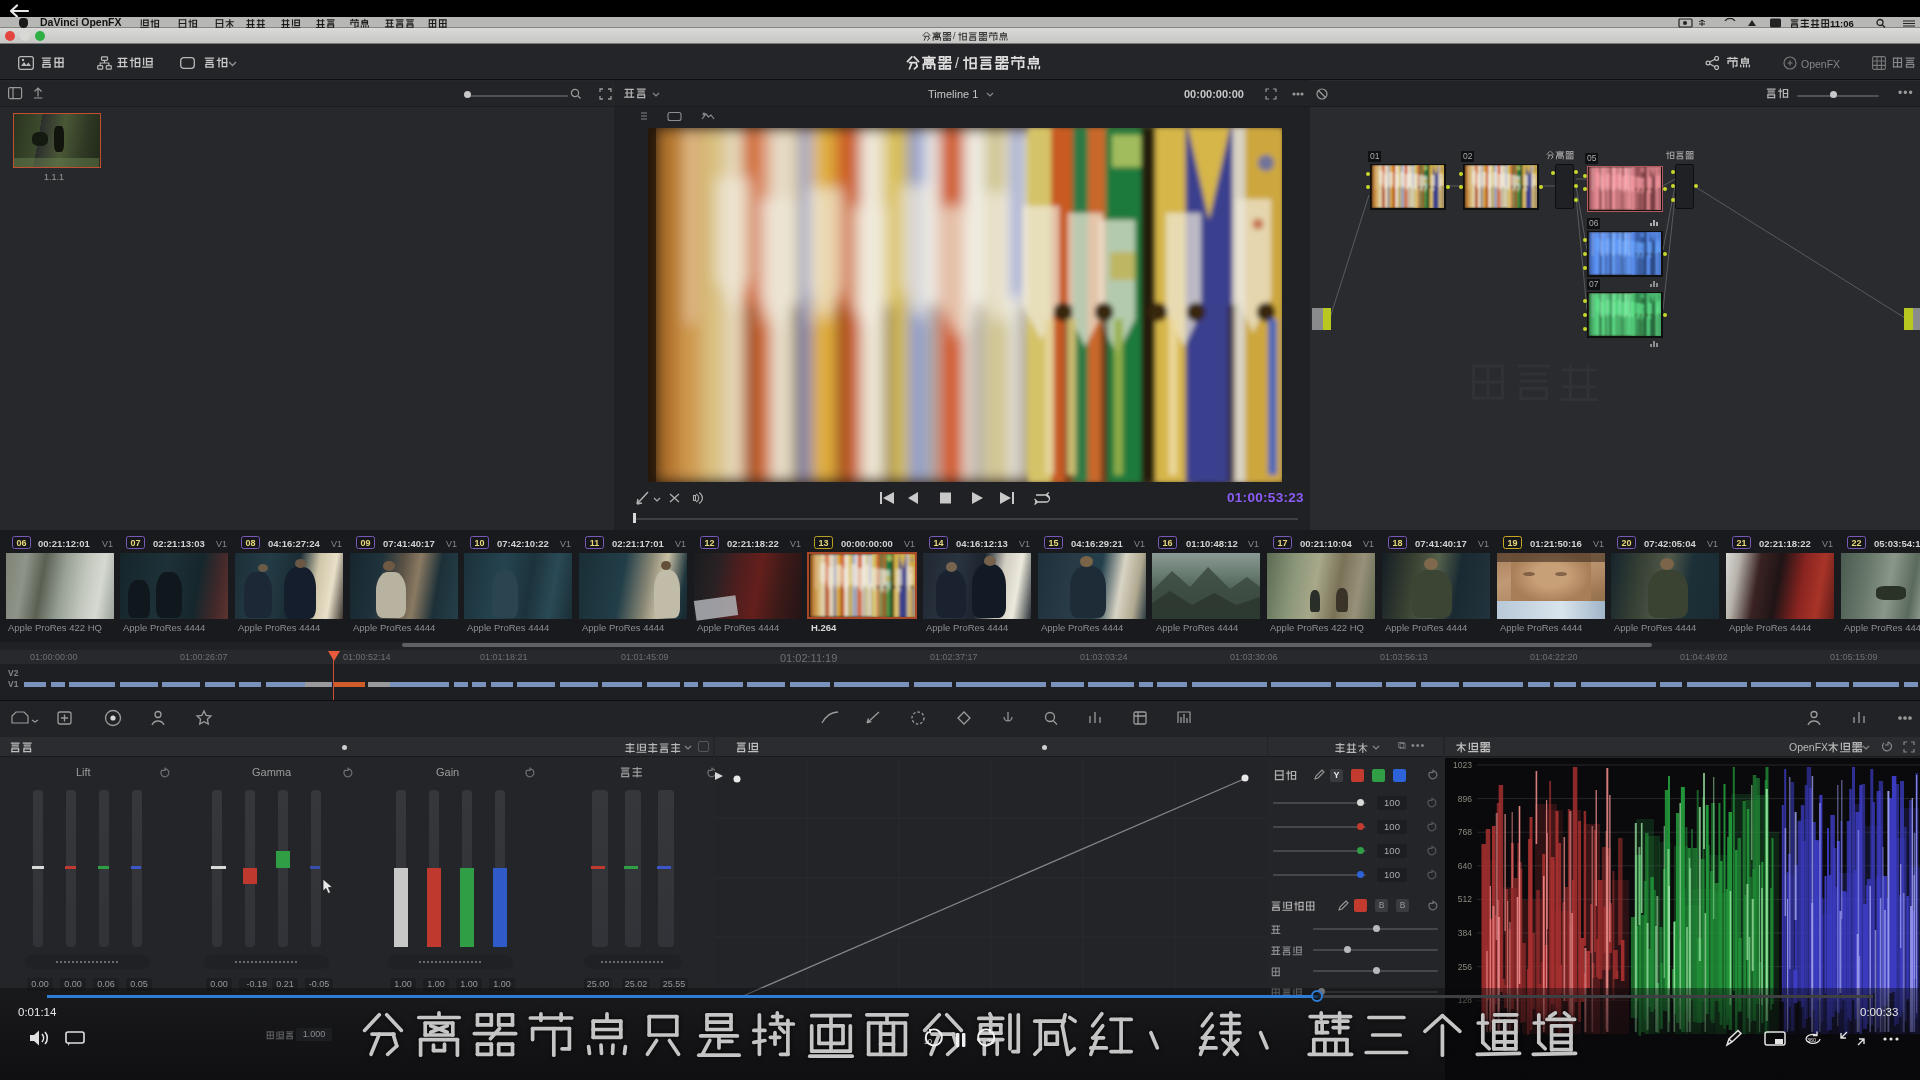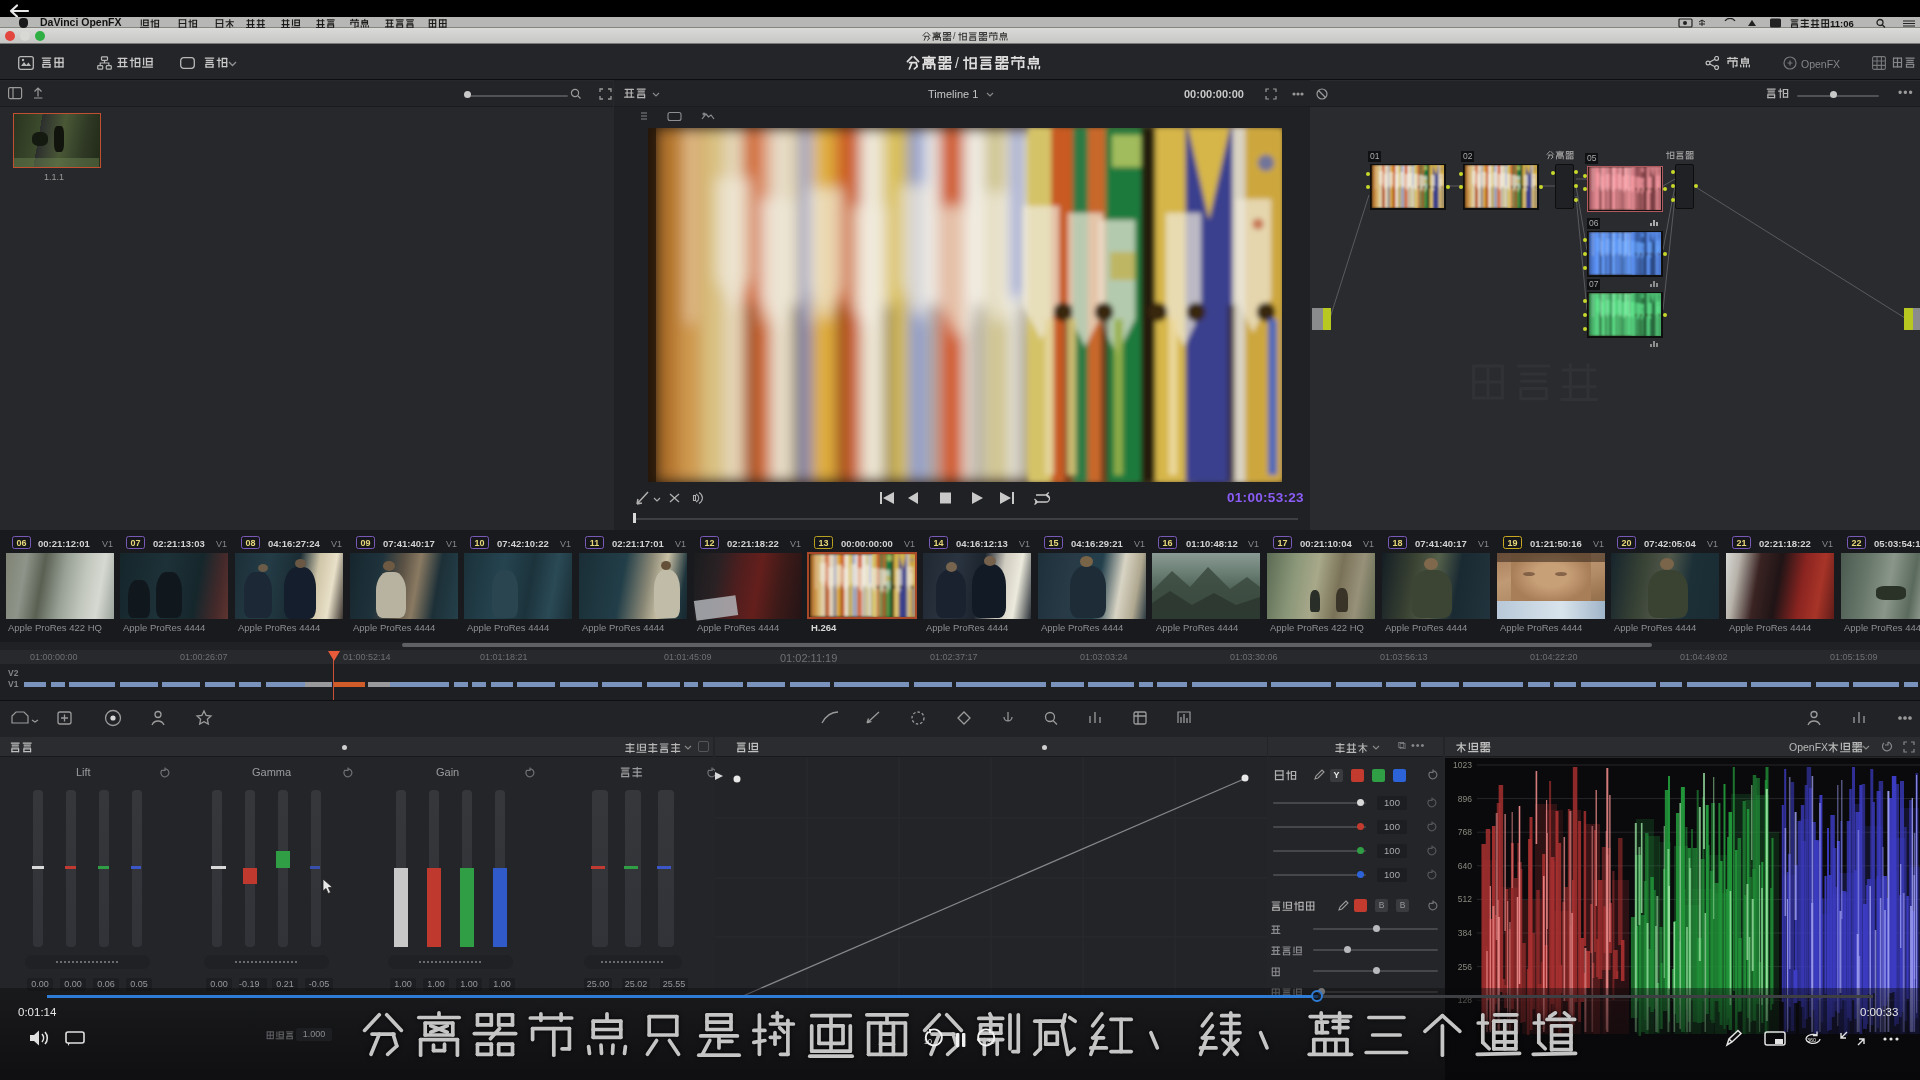--- a/index.html
+++ b/index.html
@@ -1906,21 +1906,21 @@
 <svg class="abs" style="left:1152px;top:553px" width="108" height="66" viewBox="0 0 108 66">
       <path d="M0 38 L20 18 L38 34 L56 14 L78 36 L95 24 L108 34 V66 H0 Z" fill="#3c4a40" opacity="0.85"></path>
       <path d="M0 50 L18 38 L40 52 L62 40 L84 52 L108 44 V66 H0 Z" fill="#2c3830" opacity="0.9"></path>
     </svg>
 <div class="abs" style="left:1876px;top:586px;width:30px;height:14px;background:#2a3228;border-radius:30%"></div>
 <div class="abs" style="left:402px;top:643px;width:1250px;height:4px;background:#5e6064;border-radius:2px"></div>
 <div class="txt" style="left:30px;top:651.5px;font-size:9px;color:#6f7073">01:00:00:00</div>
 <div class="txt" style="left:180px;top:651.5px;font-size:9px;color:#6f7073">01:00:26:07</div>
 <div class="txt" style="left:343px;top:651.5px;font-size:9px;color:#6f7073">01:00:52:14</div>
 <div class="txt" style="left:480px;top:651.5px;font-size:9px;color:#6f7073">01:01:18:21</div>
-<div class="txt" style="left:664px;top:651.5px;font-size:9px;color:#6f7073">01:01:45:09</div>
+<div class="txt" style="left:621px;top:651.5px;font-size:9px;color:#6f7073">01:01:45:09</div>
 <div class="txt" style="left:780px;top:651.5px;font-size:11px;color:#6f7073">01:02:11:19</div>
 <div class="txt" style="left:930px;top:651.5px;font-size:9px;color:#6f7073">01:02:37:17</div>
 <div class="txt" style="left:1080px;top:651.5px;font-size:9px;color:#6f7073">01:03:03:24</div>
 <div class="txt" style="left:1230px;top:651.5px;font-size:9px;color:#6f7073">01:03:30:06</div>
 <div class="txt" style="left:1380px;top:651.5px;font-size:9px;color:#6f7073">01:03:56:13</div>
 <div class="txt" style="left:1530px;top:651.5px;font-size:9px;color:#6f7073">01:04:22:20</div>
 <div class="txt" style="left:1680px;top:651.5px;font-size:9px;color:#6f7073">01:04:49:02</div>
 <div class="txt" style="left:1830px;top:651.5px;font-size:9px;color:#6f7073">01:05:15:09</div>
 <svg class="abs" style="left:327px;top:650px" width="14" height="12" viewBox="0 0 14 12">
       <path d="M1 1 h12 l-6 10 z" fill="#e85a3a"></path>
@@ -2267,21 +2267,21 @@
 <div class="abs" style="left:591px;top:865.5px;width:14px;height:3.5px;background:#c03a32"></div>
 <div class="abs" style="left:624px;top:865.5px;width:14px;height:3.5px;background:#2f9e44"></div>
 <div class="abs" style="left:657px;top:865.5px;width:14px;height:3.5px;background:#3a56c8"></div>
 <div class="abs" style="left:584px;top:955px;width:98px;height:14px;background:#202124;border-radius:7px"></div>
 <div class="abs" style="left:601.0px;top:961px;width:64px;height:2px;background:repeating-linear-gradient(90deg,#6a6b6e 0 2px,transparent 2px 4px)"></div>
 <div class="abs" style="left:27px;top:978px;width:26px;height:13px;background:#1d1e21;border-radius:2px;color:#96979a;font-size:9px;text-align:center;line-height:13px">0.00</div>
 <div class="abs" style="left:60px;top:978px;width:26px;height:13px;background:#1d1e21;border-radius:2px;color:#96979a;font-size:9px;text-align:center;line-height:13px">0.00</div>
 <div class="abs" style="left:93px;top:978px;width:26px;height:13px;background:#1d1e21;border-radius:2px;color:#96979a;font-size:9px;text-align:center;line-height:13px">0.06</div>
 <div class="abs" style="left:126px;top:978px;width:26px;height:13px;background:#1d1e21;border-radius:2px;color:#96979a;font-size:9px;text-align:center;line-height:13px">0.05</div>
 <div class="abs" style="left:206px;top:978px;width:26px;height:13px;background:#1d1e21;border-radius:2px;color:#96979a;font-size:9px;text-align:center;line-height:13px">0.00</div>
-<div class="abs" style="left:239px;top:978px;width:28px;height:13px;background:#1d1e21;border-radius:2px;color:#96979a;font-size:9px;text-align:left;line-height:13px">-0.19</div>
+<div class="abs" style="left:239px;top:978px;width:28px;height:13px;background:#1d1e21;border-radius:2px;color:#96979a;font-size:9px;text-align:right;line-height:13px">-0.19</div>
 <div class="abs" style="left:272px;top:978px;width:26px;height:13px;background:#1d1e21;border-radius:2px;color:#96979a;font-size:9px;text-align:center;line-height:13px">0.21</div>
 <div class="abs" style="left:305px;top:978px;width:28px;height:13px;background:#1d1e21;border-radius:2px;color:#96979a;font-size:9px;text-align:center;line-height:13px">-0.05</div>
 <div class="abs" style="left:390px;top:978px;width:26px;height:13px;background:#1d1e21;border-radius:2px;color:#96979a;font-size:9px;text-align:center;line-height:13px">1.00</div>
 <div class="abs" style="left:423px;top:978px;width:26px;height:13px;background:#1d1e21;border-radius:2px;color:#96979a;font-size:9px;text-align:center;line-height:13px">1.00</div>
 <div class="abs" style="left:456px;top:978px;width:26px;height:13px;background:#1d1e21;border-radius:2px;color:#96979a;font-size:9px;text-align:center;line-height:13px">1.00</div>
 <div class="abs" style="left:489px;top:978px;width:26px;height:13px;background:#1d1e21;border-radius:2px;color:#96979a;font-size:9px;text-align:center;line-height:13px">1.00</div>
 <div class="abs" style="left:584px;top:978px;width:28px;height:13px;background:#1d1e21;border-radius:2px;color:#96979a;font-size:9px;text-align:center;line-height:13px">25.00</div>
 <div class="abs" style="left:622px;top:978px;width:28px;height:13px;background:#1d1e21;border-radius:2px;color:#96979a;font-size:9px;text-align:center;line-height:13px">25.02</div>
 <div class="abs" style="left:660px;top:978px;width:28px;height:13px;background:#1d1e21;border-radius:2px;color:#96979a;font-size:9px;text-align:center;line-height:13px">25.55</div>
 <svg class="abs" style="left:322px;top:878px" width="12" height="17" viewBox="0 0 12 17">

